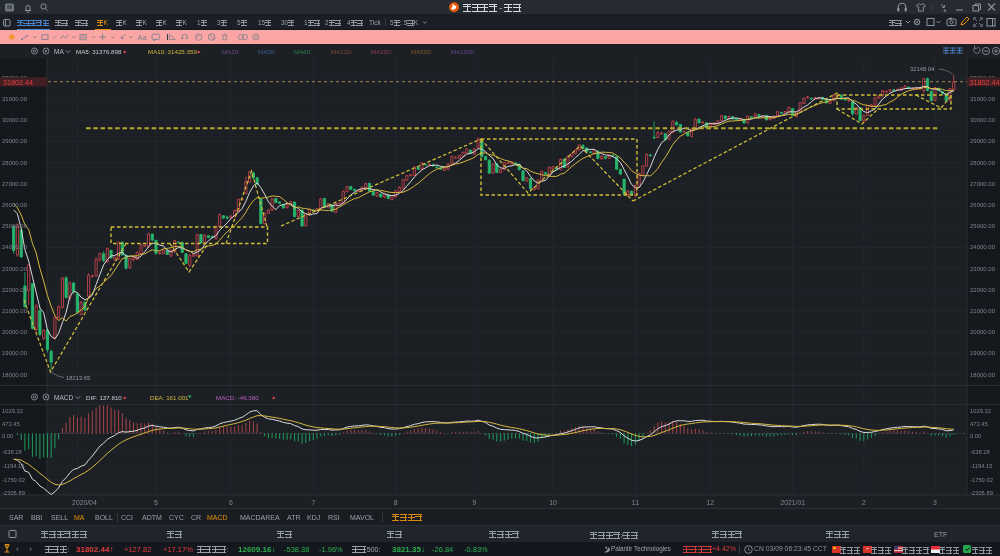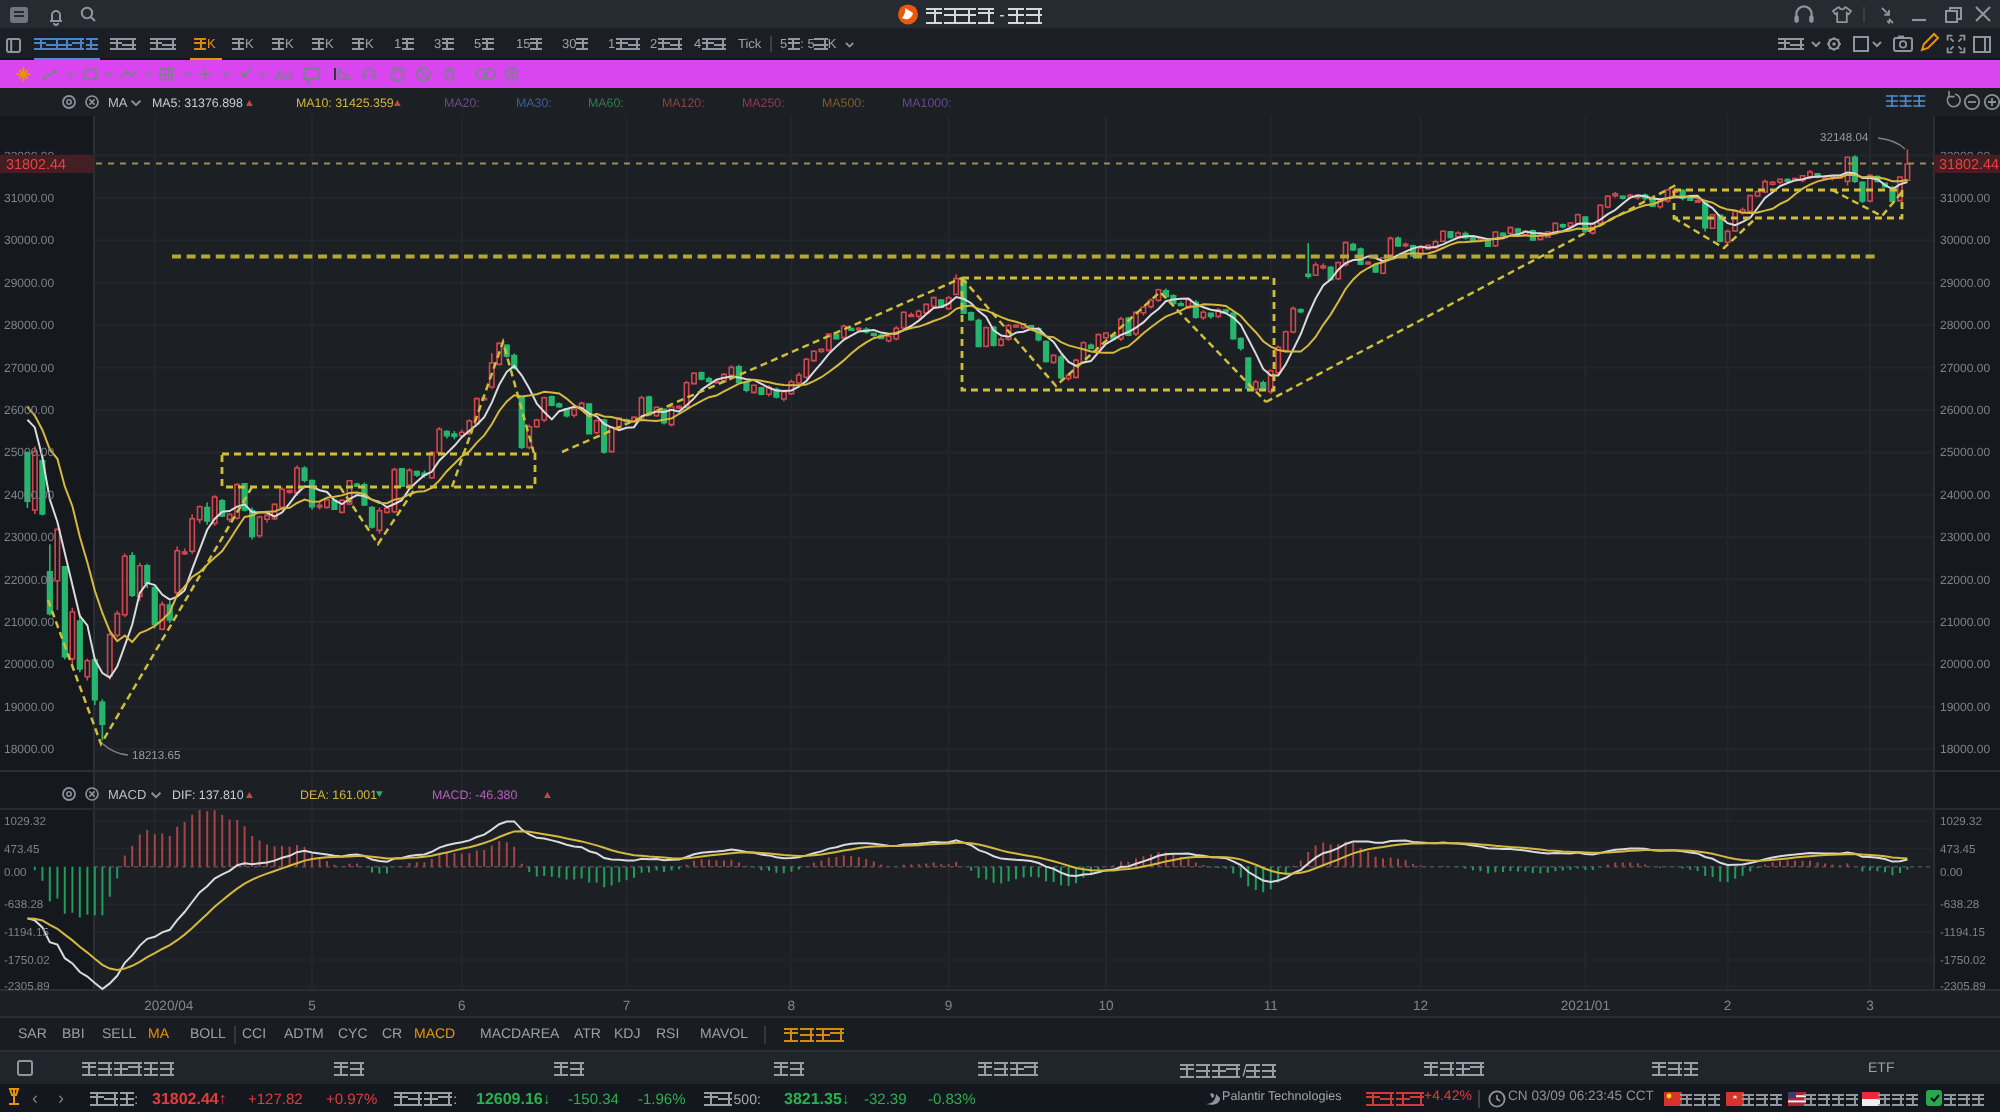--- a/index.html
+++ b/index.html
@@ -239,21 +239,21 @@
 <span class="a" style="left:304px;top:5px;font-size:6.5px;color:#9ba1aa;white-space:nowrap">1<i class="z " style="width:6.2px;height:6.2px;margin-right:0.3px"></i><i class="z " style="width:6.2px;height:6.2px;margin-right:0.3px"></i></span>
     <span class="a" style="left:325px;top:5px;font-size:6.5px;color:#9ba1aa;white-space:nowrap">2<i class="z " style="width:6.2px;height:6.2px;margin-right:0.3px"></i><i class="z " style="width:6.2px;height:6.2px;margin-right:0.3px"></i></span>
     <span class="a" style="left:347px;top:5px;font-size:6.5px;color:#9ba1aa;white-space:nowrap">4<i class="z " style="width:6.2px;height:6.2px;margin-right:0.3px"></i><i class="z " style="width:6.2px;height:6.2px;margin-right:0.3px"></i></span>
 <span class="a" style="left:369px;top:5px;font-size:6.5px;color:#9ba1aa;white-space:nowrap">Tick</span>
 <span class="a" style="left:390px;top:5px;font-size:6.5px;color:#9ba1aa;white-space:nowrap">5<i class="z " style="width:6.2px;height:6.2px;margin-right:0.3px"></i>: 5<i class="z " style="width:6.2px;height:6.2px;margin-right:0.3px"></i>K</span>
 <span class="a" style="left:889px;top:5px;font-size:6.5px;color:#9ba1aa;white-space:nowrap"><i class="z " style="width:6.2px;height:6.2px;margin-right:0.3px"></i><i class="z " style="width:6.2px;height:6.2px;margin-right:0.3px"></i></span>
 <span class="a" style="left:17px;top:14.5px;width:33px;height:1.5px;background:#4e8cd5"></span>
 <span class="a" style="left:95px;top:14.5px;width:16px;height:1.5px;background:#e8930c"></span>
 <span class="a" style="left:385px;top:4px;width:1px;height:8px;background:#3a3f47"></span>
 </div>
-<div class="r" style="top:30px;height:14px;background:#d946ef">
+<div class="r" style="top:30px;height:14px;background:#fca5a5">
     <svg width="1000" height="14" viewBox="0 0 1000 14" style="position:absolute;left:0px;top:0px;">
       <path d="M11.7,3.6v7M8.2,7.1h7M9.6,5l4.2,4.2M13.8,5l-4.2,4.2" stroke="#e8930c" stroke-width="1"></path>
       <path d="M22,9.2l5.5,-3.6" stroke="#79808a" stroke-width="0.9"></path>
       <circle cx="22" cy="9.2" r="0.9" fill="#79808a"></circle>
       <circle cx="27.5" cy="5.6" r="0.9" fill="#79808a"></circle>
       <path d="M33.4,6.4l1.6,1.6l1.6,-1.6" stroke="#79808a" stroke-width="0.8" fill="none"></path>
       <rect x="42" y="4.8" width="6" height="4.8" stroke="#79808a" stroke-width="0.9" fill="none"></rect>
       <path d="M52.9,6.4l1.6,1.6l1.6,-1.6" stroke="#79808a" stroke-width="0.8" fill="none"></path>
       <path d="M60.5,9l2.6,-3.4l2.6,2.6l2.6,-3.4" stroke="#79808a" stroke-width="0.9" fill="none"></path>
       <path d="M72.4,6.4l1.6,1.6l1.6,-1.6" stroke="#79808a" stroke-width="0.8" fill="none"></path>
@@ -317,28 +317,28 @@
 </div>
 <div class="r" style="top:542px;height:14px;background:#14171d">
 <svg width="14" height="14" viewBox="0 0 14 14" style="position:absolute;left:0px;top:0px;">
       <path d="M7,2v8M4.5,10h5M5,2.5h4l-1,3h-2Z" stroke="#e8930c" stroke-width="1" fill="none"></path>
     </svg>
 <span class="a" style="left:16px;top:2px;color:#7d838c;font-size:9px">‹</span>
 <span class="a" style="left:29px;top:2px;color:#7d838c;font-size:9px">›</span>
 <span class="a" style="left:45px;top:4px;color:#a5abb3;font-size:7px"><i class="z " style="width:6.8px;height:6.8px;margin-right:0.6px"></i><i class="z " style="width:6.8px;height:6.8px;margin-right:0.6px"></i><i class="z " style="width:6.8px;height:6.8px;margin-right:0.6px"></i>:</span>
 <span class="a" style="left:76px;top:3px;font-size:8px;color:#e23c3c;font-weight:bold;white-space:nowrap">31802.44<b style="font-weight:normal">↑</b></span>
     <span class="a" style="left:124px;top:3px;font-size:7.5px;color:#e23c3c;white-space:nowrap">+127.82</span>
-    <span class="a" style="left:163px;top:3px;font-size:7.5px;color:#e23c3c;white-space:nowrap">+0.97%</span>
+    <span class="a" style="left:163px;top:3px;font-size:7.5px;color:#e23c3c;white-space:nowrap">+17.17%</span>
 <span class="a" style="left:197px;top:4px;color:#a5abb3;font-size:7px"><i class="z " style="width:6.8px;height:6.8px;margin-right:0.6px"></i><i class="z " style="width:6.8px;height:6.8px;margin-right:0.6px"></i><i class="z " style="width:6.8px;height:6.8px;margin-right:0.6px"></i><i class="z " style="width:6.8px;height:6.8px;margin-right:0.6px"></i>:</span>
 <span class="a" style="left:238px;top:3px;font-size:8px;color:#2bb04f;font-weight:bold;white-space:nowrap">12609.16<b style="font-weight:normal">↓</b></span>
-    <span class="a" style="left:284px;top:3px;font-size:7.5px;color:#2bb04f;white-space:nowrap">-150.34</span>
+    <span class="a" style="left:284px;top:3px;font-size:7.5px;color:#2bb04f;white-space:nowrap">-538.38</span>
     <span class="a" style="left:319px;top:3px;font-size:7.5px;color:#2bb04f;white-space:nowrap">-1.96%</span>
 <span class="a" style="left:352px;top:4px;color:#a5abb3;font-size:7px"><i class="z " style="width:6.8px;height:6.8px;margin-right:0.6px"></i><i class="z " style="width:6.8px;height:6.8px;margin-right:0.6px"></i>500:</span>
 <span class="a" style="left:392px;top:3px;font-size:8px;color:#2bb04f;font-weight:bold;white-space:nowrap">3821.35<b style="font-weight:normal">↓</b></span>
-    <span class="a" style="left:432px;top:3px;font-size:7.5px;color:#2bb04f;white-space:nowrap">-32.39</span>
+    <span class="a" style="left:432px;top:3px;font-size:7.5px;color:#2bb04f;white-space:nowrap">-26.84</span>
     <span class="a" style="left:464px;top:3px;font-size:7.5px;color:#2bb04f;white-space:nowrap">-0.83%</span>
 <svg width="10" height="11" viewBox="0 0 10 11" style="position:absolute;left:601px;top:2px;">
       <path d="M2,8c3,0 5,-2 5,-5l2,2c0,3 -3,4 -7,3Z M4,3a1.2,1.2 0 1 1 1,2" fill="#8f959e"></path>
     </svg>
 <span class="a" style="left:611px;top:3px;font-size:6.3px;color:#9fa6ae;white-space:nowrap">Palantir Technologies</span>
 <span class="a" style="left:683px;top:4px;color:#e23c3c;font-size:7px"><i class="z " style="width:6.8px;height:6.8px;margin-right:0.6px"></i><i class="z " style="width:6.8px;height:6.8px;margin-right:0.6px"></i><i class="z " style="width:6.8px;height:6.8px;margin-right:0.6px"></i><i class="z " style="width:6.8px;height:6.8px;margin-right:0.6px"></i></span>
 <span class="a" style="left:712px;top:3px;font-size:7px;color:#e23c3c;white-space:nowrap">+4.42%</span>
 <span class="a" style="left:739px;top:3px;width:1px;height:9px;background:#3a3f47"></span>
 <svg width="9" height="9" viewBox="0 0 9 9" style="position:absolute;left:744px;top:3px;">
       <circle cx="4.5" cy="4.5" r="3.8" stroke="#8f959e" stroke-width="0.9" fill="none"></circle>

